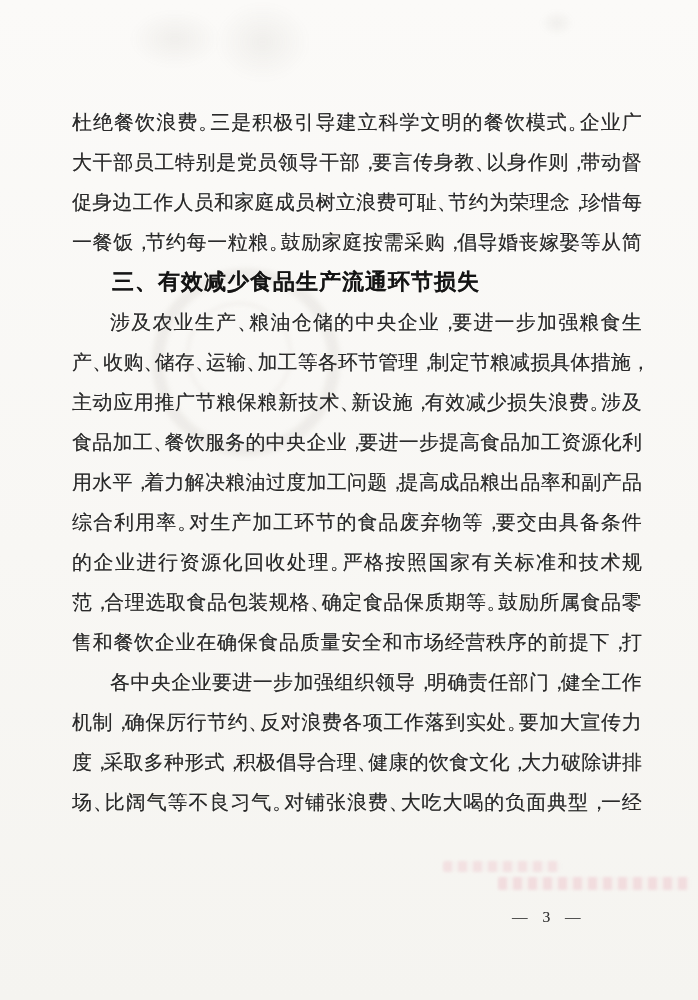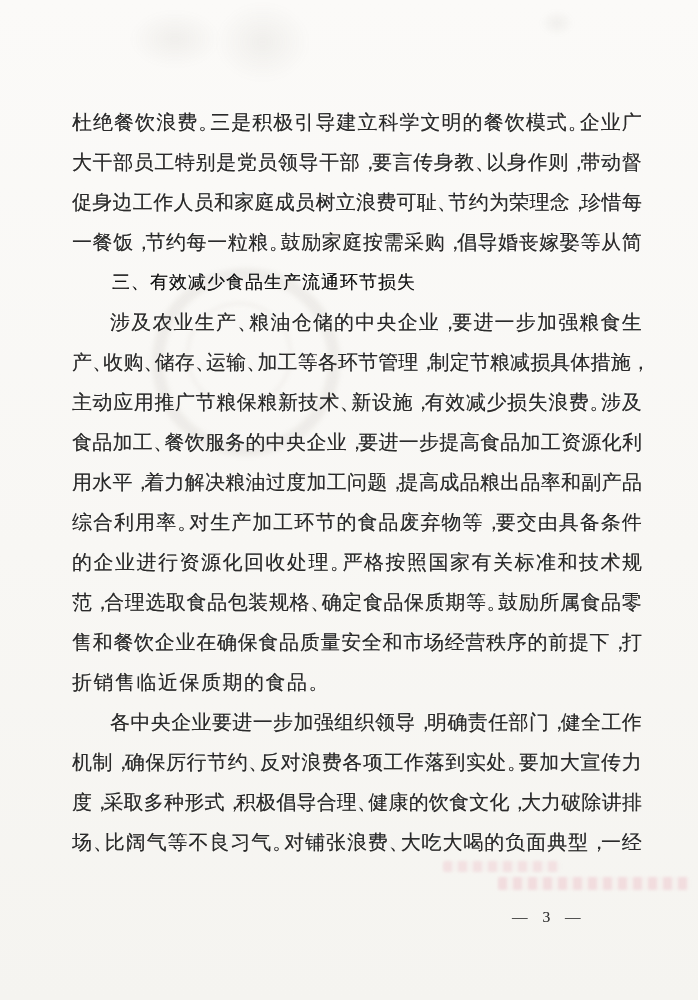--- a/index.html
+++ b/index.html
@@ -49,21 +49,21 @@
     height:40px;line-height:40px;font-size:20px;
     text-shadow:0 0 .4px rgba(40,40,40,.55);
   }
   .line.fill{display:flex;justify-content:space-between;}
   .line.fill span{display:inline-block;flex:0 0 auto;}
   .line.fill span.p{width:11px;}  
   .line.indent{padding-left:38px;}
   .line.end{letter-spacing:1.5px;}
   .line.heading{
     font-family:"Liberation Sans","DejaVu Sans",sans-serif;
-    font-weight:normal;font-size:18px;color:#141414;
+    font-weight:bold;font-size:22px;color:#141414;
     padding-left:40px;letter-spacing:1px;
     text-shadow:0 0 .5px rgba(0,0,0,.6);
   }
   .page-number{
     position:absolute;left:512px;top:908px;
     font-size:15.5px;color:#333;
     letter-spacing:1px;word-spacing:9px;white-space:nowrap;
     text-shadow:0 0 .4px rgba(40,40,40,.5);
   }
 </style>
@@ -471,21 +471,20 @@
         <span>营</span>
         <span>秩</span>
         <span>序</span>
         <span>的</span>
         <span>前</span>
         <span>提</span>
         <span>下</span>
         <span class="p">，</span>
         <span>打</span>
       </div>
-    <div class="line end">折销售临近保质期的食品。</div>
     <div class="line fill indent">
         <span>各</span>
         <span>中</span>
         <span>央</span>
         <span>企</span>
         <span>业</span>
         <span>要</span>
         <span>进</span>
         <span>一</span>
         <span>步</span>

